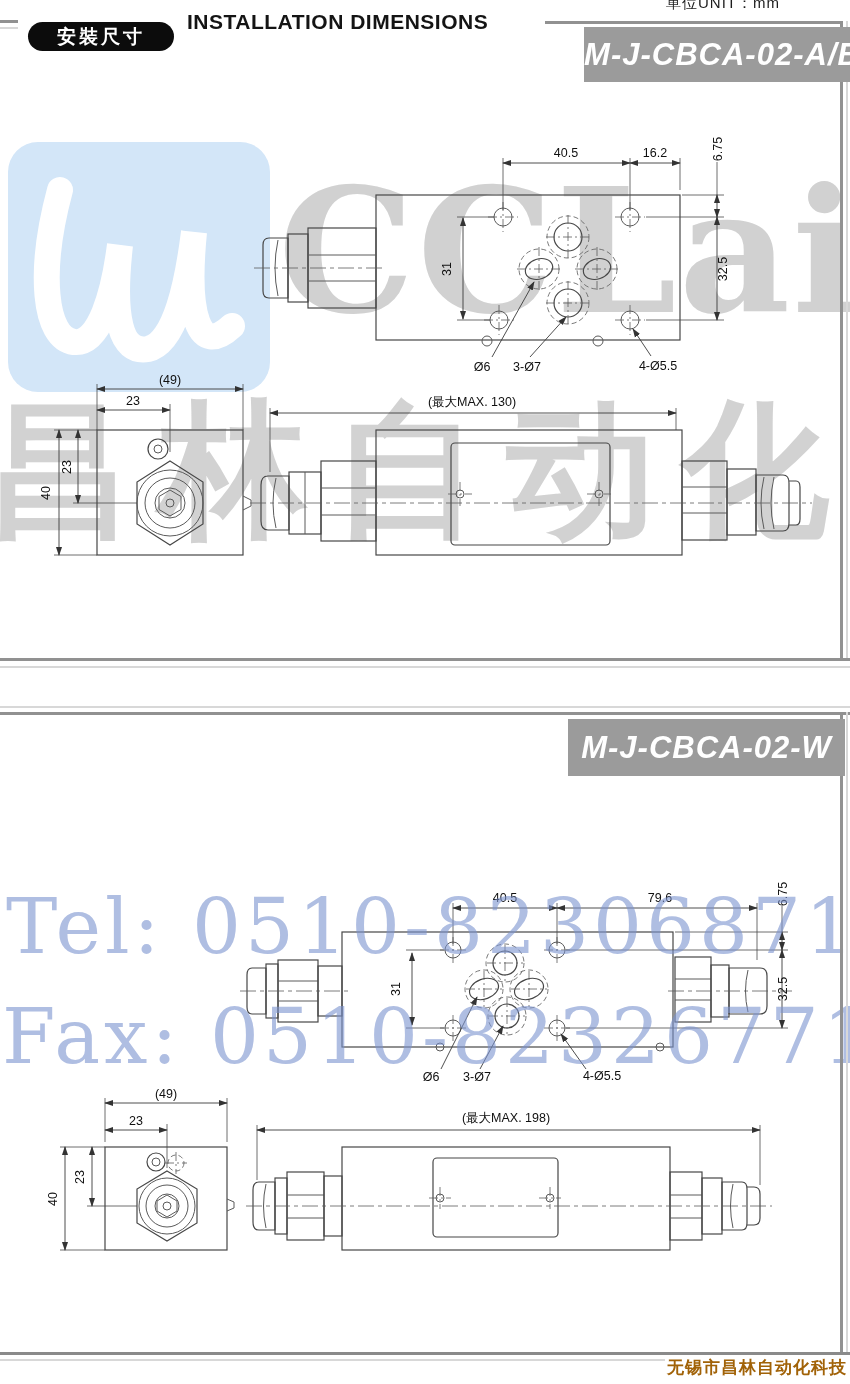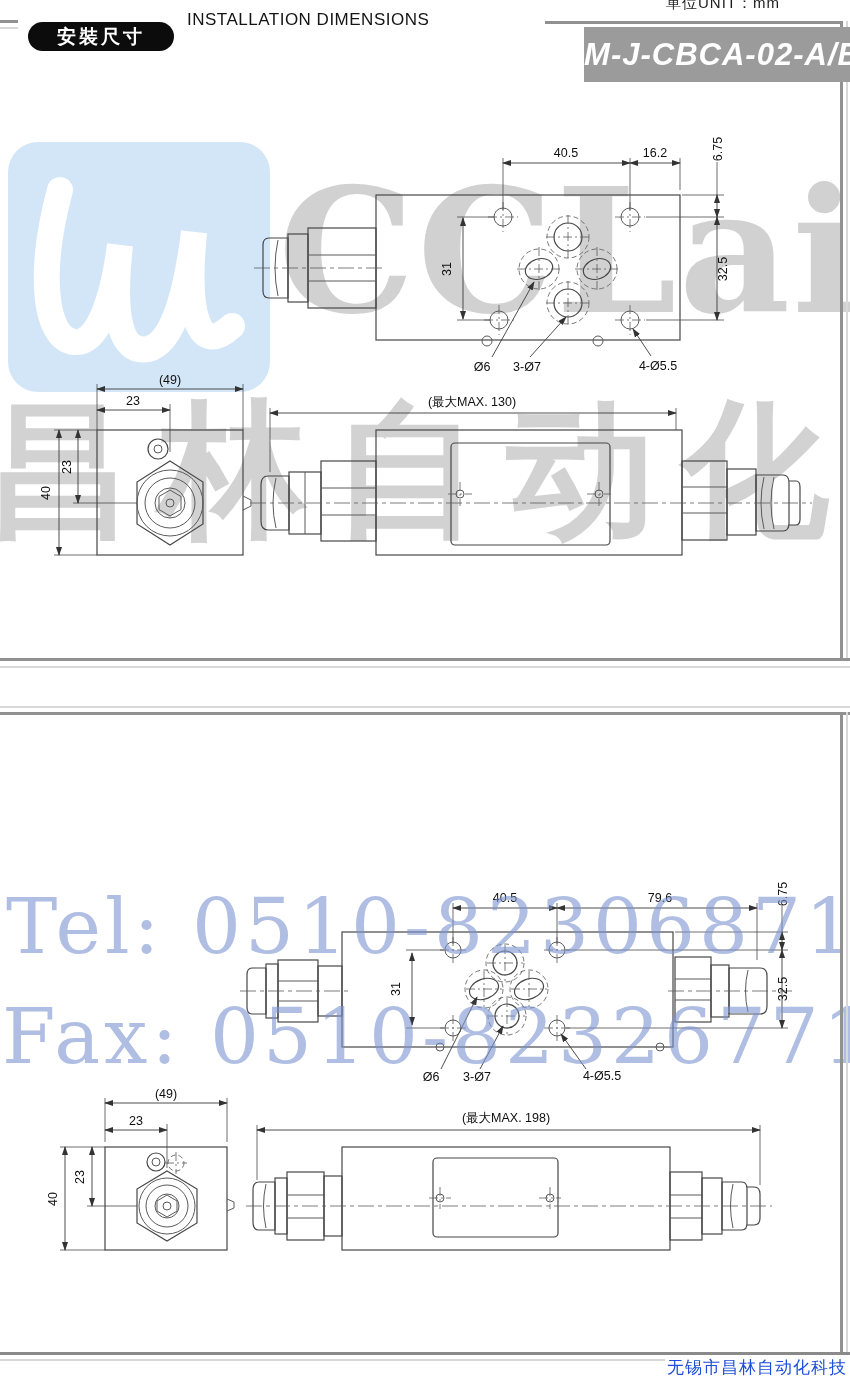--- a/index.html
+++ b/index.html
@@ -3,35 +3,35 @@
 <meta charset="utf-8">
 <style>
   html,body{margin:0;padding:0;background:#fff;}
   #page{position:relative;width:850px;height:1384px;background:#fff;overflow:hidden;
         font-family:"Liberation Sans",sans-serif;}
   .abs{position:absolute;}
   
   #unit-label{top:-6px;left:666px;font-size:15px;color:#1c1c1c;letter-spacing:1px;}
   #badge{top:10px;left:28px;width:146px;height:29px;background:#0c0c0c;border-radius:15px;
          color:#fff;font-size:19px;font-weight:bold;text-align:center;line-height:29px;letter-spacing:3px;margin-top:12px;}
-  #main-title{top:10px;left:187px;font-size:17px;font-weight:normal;color:#141414;letter-spacing:.5px;}
+  #main-title{top:10px;left:187px;font-size:21px;font-weight:bold;color:#141414;letter-spacing:.5px;}
   .rule{background:#919191;}
   .rule-lt{background:#d8d8d8;}
   
   .model-bar{width:277px;height:55px;background:#9b9b9b;color:#fff;text-align:center;
              font-size:31px;font-weight:bold;font-style:italic;line-height:55px;letter-spacing:1px;}
   
   #wm-logo{top:142px;left:8px;width:262px;height:250px;background:#d3e6f8;border-radius:30px;}
   #wm-brand{top:166px;left:278px;font-family:"DejaVu Serif",serif;font-weight:bold;font-size:172px;
             line-height:1;color:#c9c9c9;letter-spacing:2px;opacity:.85;white-space:nowrap;}
   #wm-brand-cn{top:396px;left:-15px;font-size:148px;line-height:1;font-weight:bold;color:#c7c7c7;
                letter-spacing:26px;opacity:.8;white-space:nowrap;}
   .wm-phone{font-family:"DejaVu Serif",serif;font-size:77px;line-height:1;color:#7b93cf;opacity:.6;
             letter-spacing:4px;white-space:nowrap;}
-  #footer-company{top:1356px;right:3px;font-size:17px;font-weight:normal;color:#1d4ed8;letter-spacing:1px;}
+  #footer-company{top:1356px;right:3px;font-size:17px;font-weight:bold;color:#a16207;letter-spacing:1px;}
   
   #drawing{top:0;left:0;}
   .ol{fill:none;stroke:#474747;stroke-width:1.2;}
   .ol2{fill:none;stroke:#5a5a5a;stroke-width:1;}
   .dim{fill:none;stroke:#3a3a3a;stroke-width:.9;}
   .ext{fill:none;stroke:#4a4a4a;stroke-width:.8;}
   .cl{fill:none;stroke:#5a5a5a;stroke-width:.8;stroke-dasharray:16 4 4 4;}
   .hd{fill:none;stroke:#6a6a6a;stroke-width:.9;stroke-dasharray:5 3;}
   .cross{fill:none;stroke:#5a5a5a;stroke-width:.8;stroke-dasharray:9 3 2 3;}
   text.dt{font-family:"Liberation Sans",sans-serif;font-size:12.5px;fill:#101010;}
@@ -361,18 +361,19 @@
   <div class="abs rule" style="top:21px;left:840px;width:3px;height:640px;"></div>
   <div class="abs rule-lt" style="top:21px;left:846px;width:2px;height:640px;"></div>
   <div class="abs rule" style="top:658px;left:0;width:850px;height:3px;"></div>
   <div class="abs rule-lt" style="top:666px;left:0;width:850px;height:2px;"></div>
   <div class="abs model-bar" style="top:27px;left:584px;">M-J-CBCA-02-A/B</div>
 
   <div class="abs rule-lt" style="top:706px;left:0;width:850px;height:2px;"></div>
   <div class="abs rule" style="top:712px;left:0;width:850px;height:3px;"></div>
   <div class="abs rule" style="top:712px;left:840px;width:3px;height:643px;"></div>
   <div class="abs rule-lt" style="top:712px;left:846px;width:2px;height:643px;"></div>
+  <div class="abs model-bar" style="top:719px;left:568px;height:57px;line-height:57px;">M-J-CBCA-02-W</div>
 
   <div class="abs rule" style="top:1352px;left:0;width:850px;height:3px;background:#8a8a8a;"></div>
   <div class="abs rule-lt" style="top:1359px;left:0;width:665px;height:2px;"></div>
   <div class="abs" id="footer-company">无锡市昌林自动化科技</div>
 
 </div>
 
 </body></html>

